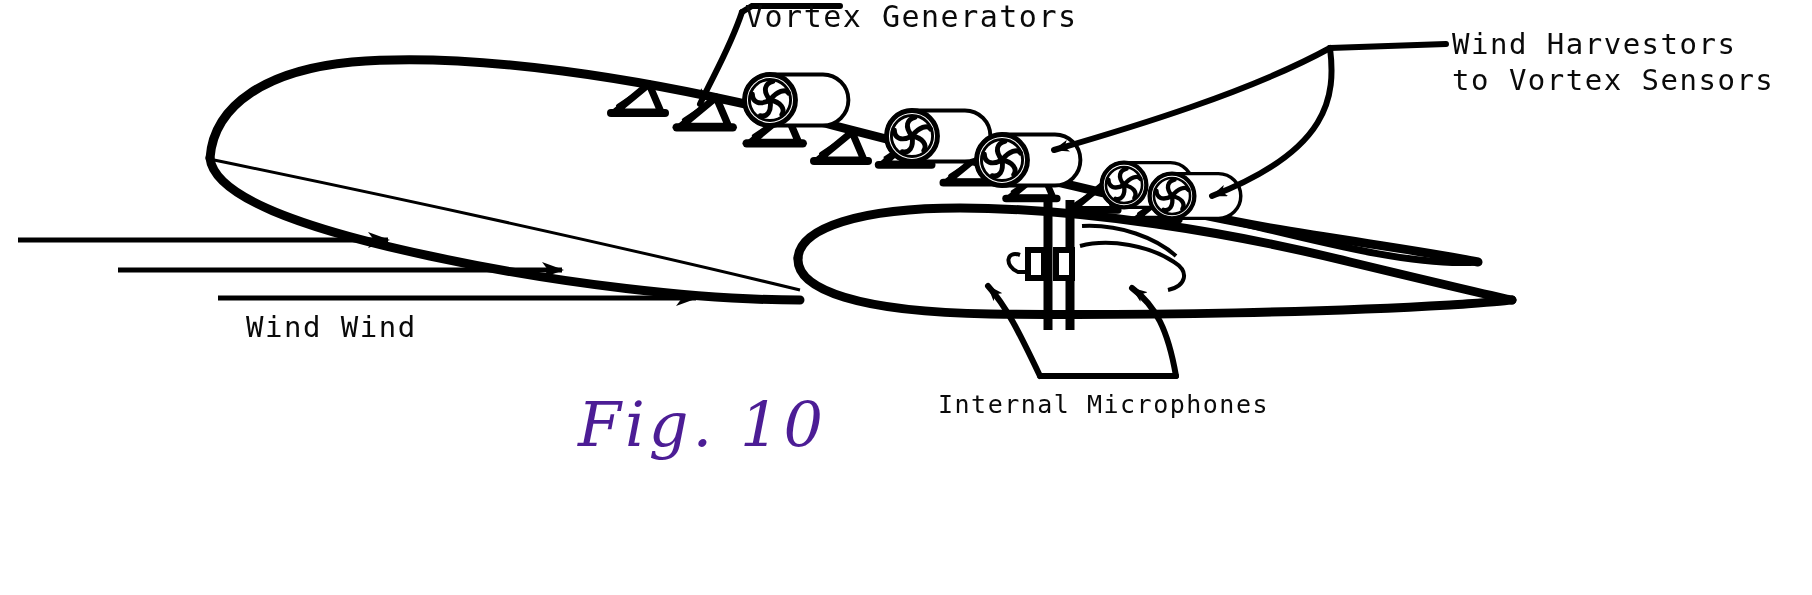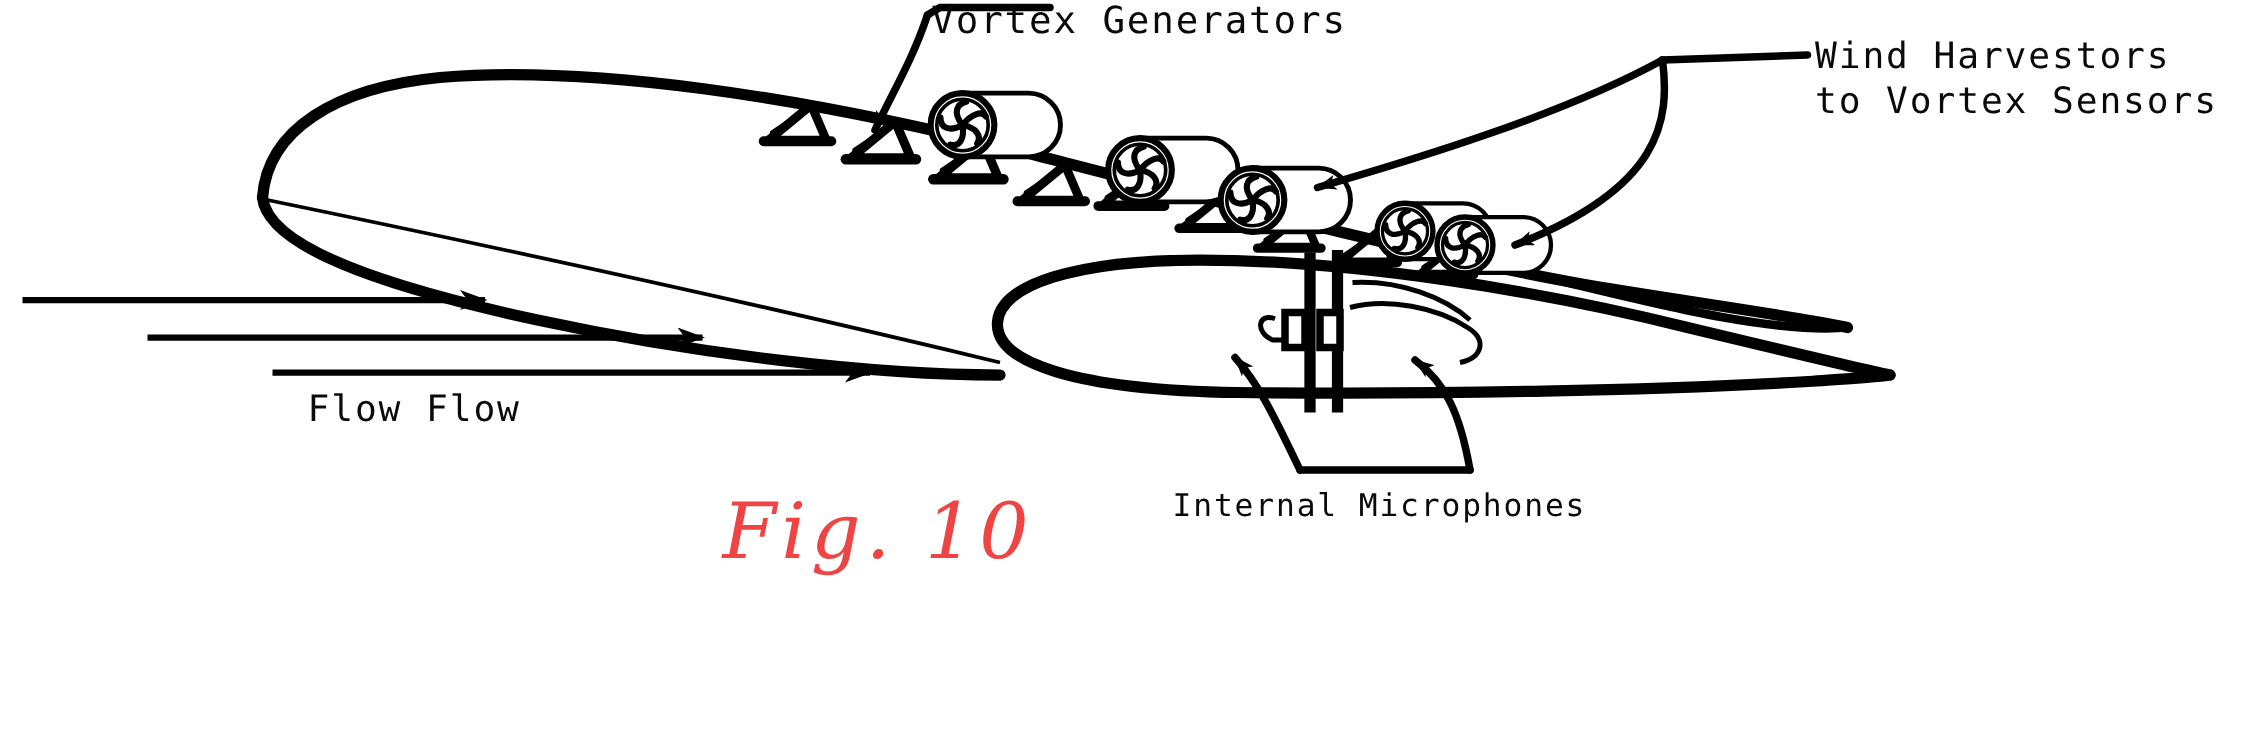--- a/index.html
+++ b/index.html
@@ -7,21 +7,21 @@
        font-family:"DejaVu Sans Mono", monospace;color:#000;}
   #stage{position:absolute;left:0;top:0;width:1812px;height:595px;}
   svg#fig{position:absolute;left:0;top:0;width:1812px;height:595px;display:block;}
   .lbl{position:absolute;font-family:"DejaVu Sans Mono", monospace;
        color:#0a0a0a;white-space:pre;letter-spacing:1.5px;}
   #lbl-vortex{left:745px;top:-1px;font-size:30px;}
   #lbl-harv{left:1452px;top:26px;font-size:29px;line-height:36px;}
   #lbl-windflow{left:246px;top:310px;font-size:29px;}
   #lbl-mics{left:938px;top:390px;font-size:25px;}
   #lbl-fig{position:absolute;left:578px;top:388px;font-family:"DejaVu Serif", serif;
-           font-style:italic;font-size:62px;letter-spacing:4px;color:#ef4444;}
+           font-style:italic;font-size:62px;letter-spacing:4px;color:#4c1d95;}
 </style>
 </head>
 <body>
 
 <div id="stage">
 
   <svg id="fig" viewBox="0 0 1812 595">
     <defs>
 
       <g id="vg">
@@ -169,19 +169,19 @@
       <path d="M 1040 376 L 1176 376"></path>
       <path d="M 1040 376 C 1018 330, 1006 306, 988 286" marker-end="url(#ah)"></path>
       <path d="M 1176 376 C 1168 330, 1156 306, 1132 288" marker-end="url(#ah)"></path>
     </g>
   </svg>
 
   <div class="lbl" id="lbl-vortex">Vortex Generators</div>
 
   <div class="lbl" id="lbl-harv"><span>Wind Harvestors</span><br><span>to Vortex Sensors</span></div>
 
-  <div class="lbl" id="lbl-windflow">Flow Flow</div>
+  <div class="lbl" id="lbl-windflow">Wind Wind</div>
 
   <div class="lbl" id="lbl-mics">Internal Microphones</div>
 
   <div id="lbl-fig">Fig. 10</div>
 
 </div>
 
 </body></html>

